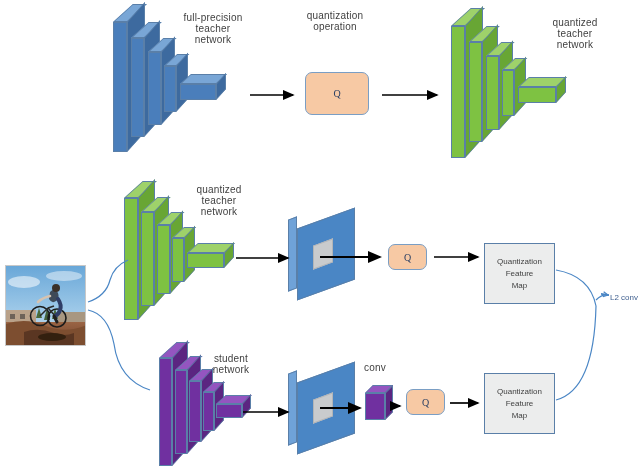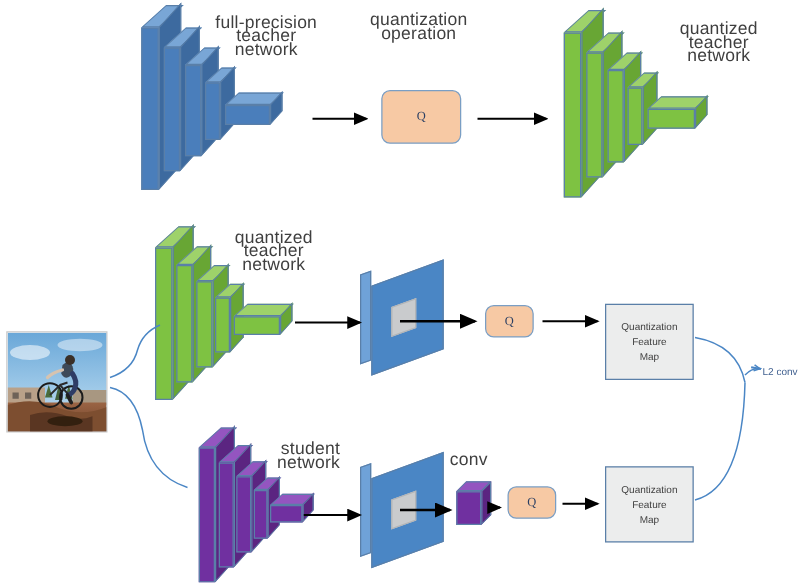--- a/index.html
+++ b/index.html
@@ -1,20 +1,20 @@
 <!DOCTYPE html>
 <html><head>
 <meta charset="utf-8">
 <style>
   html,body{margin:0;padding:0;background:#ffffff;}
   body{width:640px;height:466px;overflow:hidden;
        font-family:"Liberation Sans","DejaVu Sans",sans-serif;}
   #canvas{position:relative;width:640px;height:466px;background:#fff;}
 
-  .lbl{position:absolute;color:#3f3f3f;font-size:14px;line-height:11px;
+  .lbl{position:absolute;color:#3f3f3f;font-size:10px;line-height:11px;
        text-align:center;white-space:pre-line;letter-spacing:.2px;}
 
   
   .net{position:absolute;}
   .slab{position:absolute;}
   .slab .face{position:absolute;left:0;top:0;width:100%;height:100%;
        border:1px solid #5a7fa8;box-sizing:border-box;}
   .slab .top{position:absolute;left:0;bottom:100%;width:100%;
        transform-origin:left bottom;}
   .slab .side{position:absolute;left:100%;top:0;height:100%;
@@ -207,21 +207,21 @@
       <div class="top" style="height:10px;transform:skewX(-48deg);"></div>
       <div class="side" style="width:10px;transform:skewY(-48deg);"></div>
       <div class="face"></div>
     </div>
     <div class="slab" style="left:216px;top:404px;width:26px;height:14px;">
       <div class="top" style="height:9px;transform:skewX(-48deg);"></div>
       <div class="side" style="width:9px;transform:skewY(-48deg);"></div>
       <div class="face"></div>
     </div>
   </div>
-  <div class="lbl" style="left:190px;top:353px;width:82px;text-align:right;">student
+  <div class="lbl" style="left:190px;top:353px;width:82px;">student
 network</div>
 
   <div class="fmap" style="left:297px;top:372px;width:58px;height:72px;">
     <div class="edge"></div>
     <div class="plate"></div>
     <div class="patch" style="left:16px;top:24px;width:20px;height:24px;"></div>
   </div>
 
   <div class="cube" style="left:365px;top:393px;width:20px;height:27px;">
     <div class="ct"></div>

